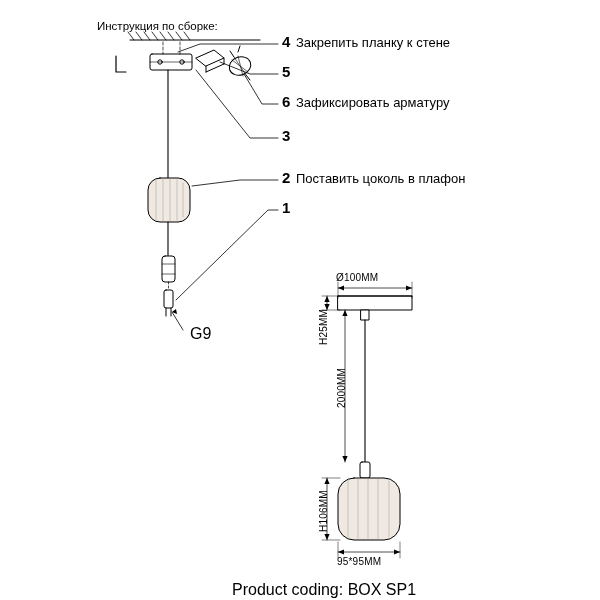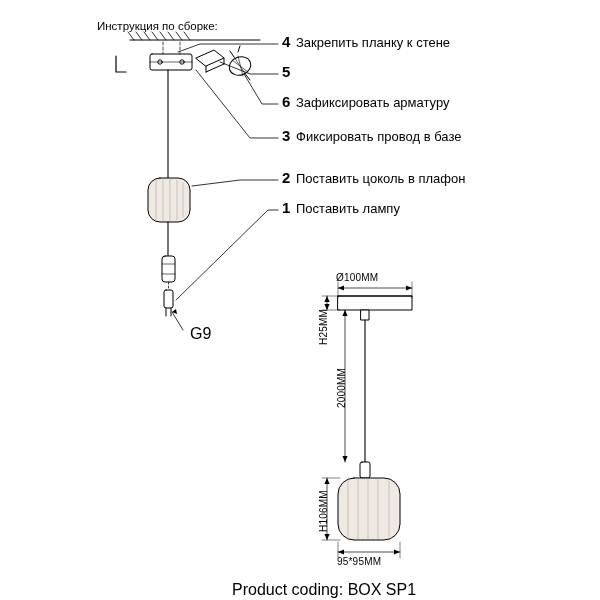--- a/index.html
+++ b/index.html
@@ -195,27 +195,25 @@
 
   <div class="txt step-num" style="left:282px; top:33px;">4</div>
   <div class="txt step-label" style="left:296px; top:35px;text-align:right;">Закрепить планку к стене</div>
 
   <div class="txt step-num" style="left:282px; top:63px;">5</div>
 
   <div class="txt step-num" style="left:282px; top:93px;">6</div>
   <div class="txt step-label" style="left:296px; top:95px;">Зафиксировать арматуру</div>
 
   <div class="txt step-num" style="left:282px; top:127px;">3</div>
-  <div class="txt step-label" style="left:296px; top:129px;">Фиксировать провод в базе</div>
 
   <div class="txt step-num" style="left:282px; top:169px;">2</div>
   <div class="txt step-label" style="left:296px; top:171px;">Поставить цоколь в плафон</div>
 
   <div class="txt step-num" style="left:282px; top:199px;">1</div>
-  <div class="txt step-label" style="left:296px; top:201px;">Поставить лампу</div>
 
   <div class="txt step-label" style="left:190px; top:325px; font-size:16px;">G9</div>
 
   <div class="txt dim-label" style="left:336px; top:272px;">Ø100MM</div>
 
   <div class="txt dim-label vert" style="left:318px; top:345px;">H25MM</div>
 
   <div class="txt dim-label vert" style="left:336px; top:408px;">2000MM</div>
 
   <div class="txt dim-label vert" style="left:318px; top:532px;">H106MM</div>

